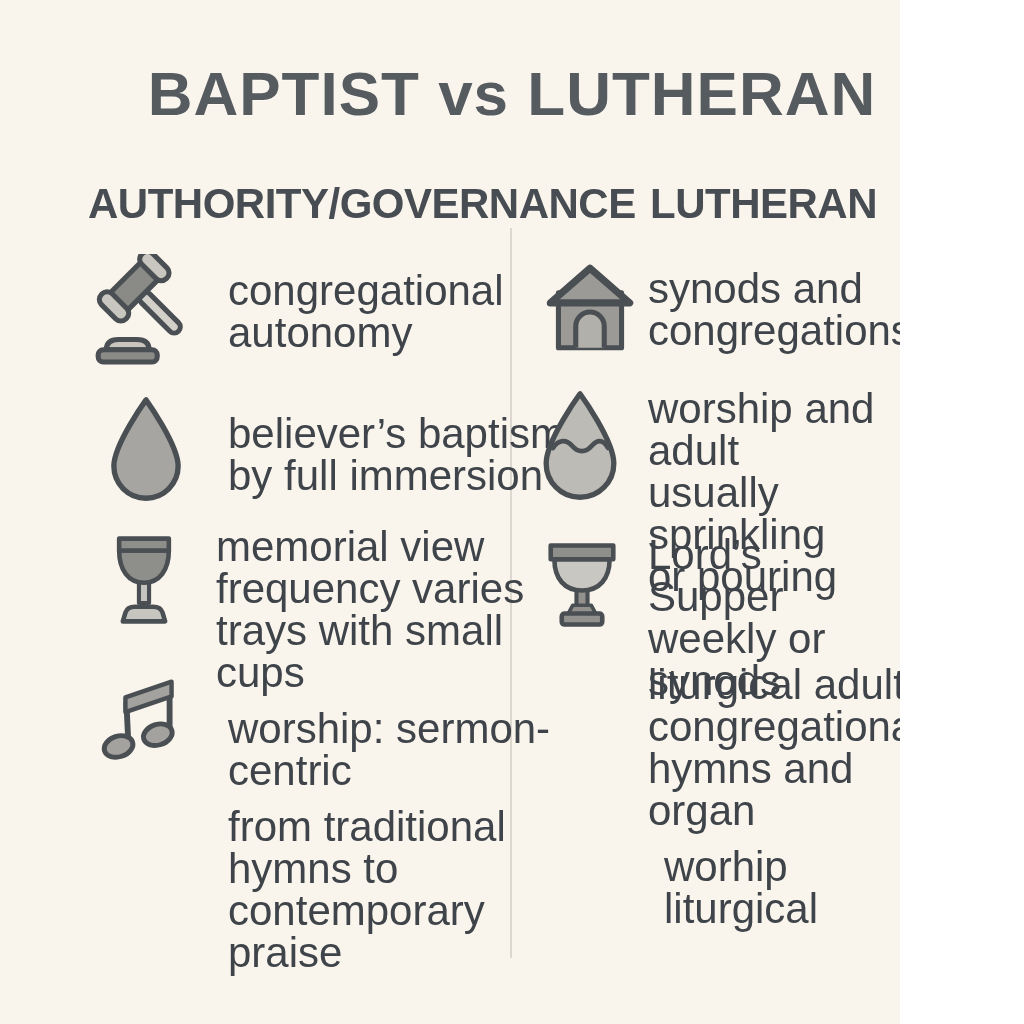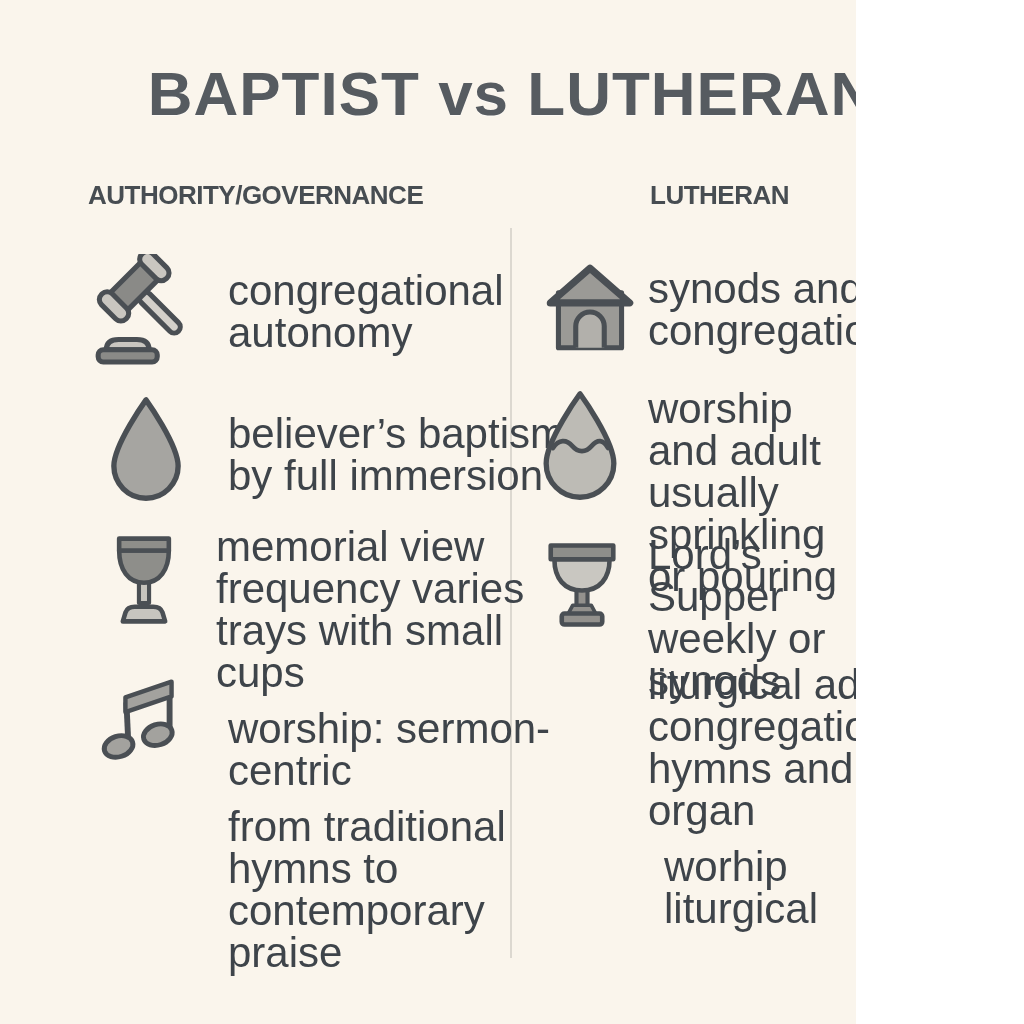--- a/index.html
+++ b/index.html
@@ -3,31 +3,32 @@
 <meta charset="utf-8">
 <style>
   html,body{margin:0;padding:0;}
   #canvas{
     position:relative;
     width:856px;height:1024px;
     background:#faf5ec;
     font-family:"Liberation Sans","DejaVu Sans",sans-serif;
     overflow:hidden;
     color:#3e444a;
+    padding-left:44px;
   }
   .title{
     position:absolute;top:58px;left:0;width:1024px;
     text-align:center;
     font-size:62px;font-weight:700;letter-spacing:1px;
     color:#565b60;
     text-shadow:0 1px 0 rgba(255,255,255,.5);
   }
   .col-header{
     position:absolute;top:180px;
-    font-size:26px;font-weight:700;letter-spacing:-0.5px;
+    font-size:42px;font-weight:700;letter-spacing:-0.5px;
     color:#474d52;
   }
   #header-left{left:88px;}
   #header-right{left:650px;}
   .divider{
     position:absolute;left:510px;top:228px;
     width:2px;height:730px;background:#dcd8d0;
   }
   .item-text{
     position:absolute;

